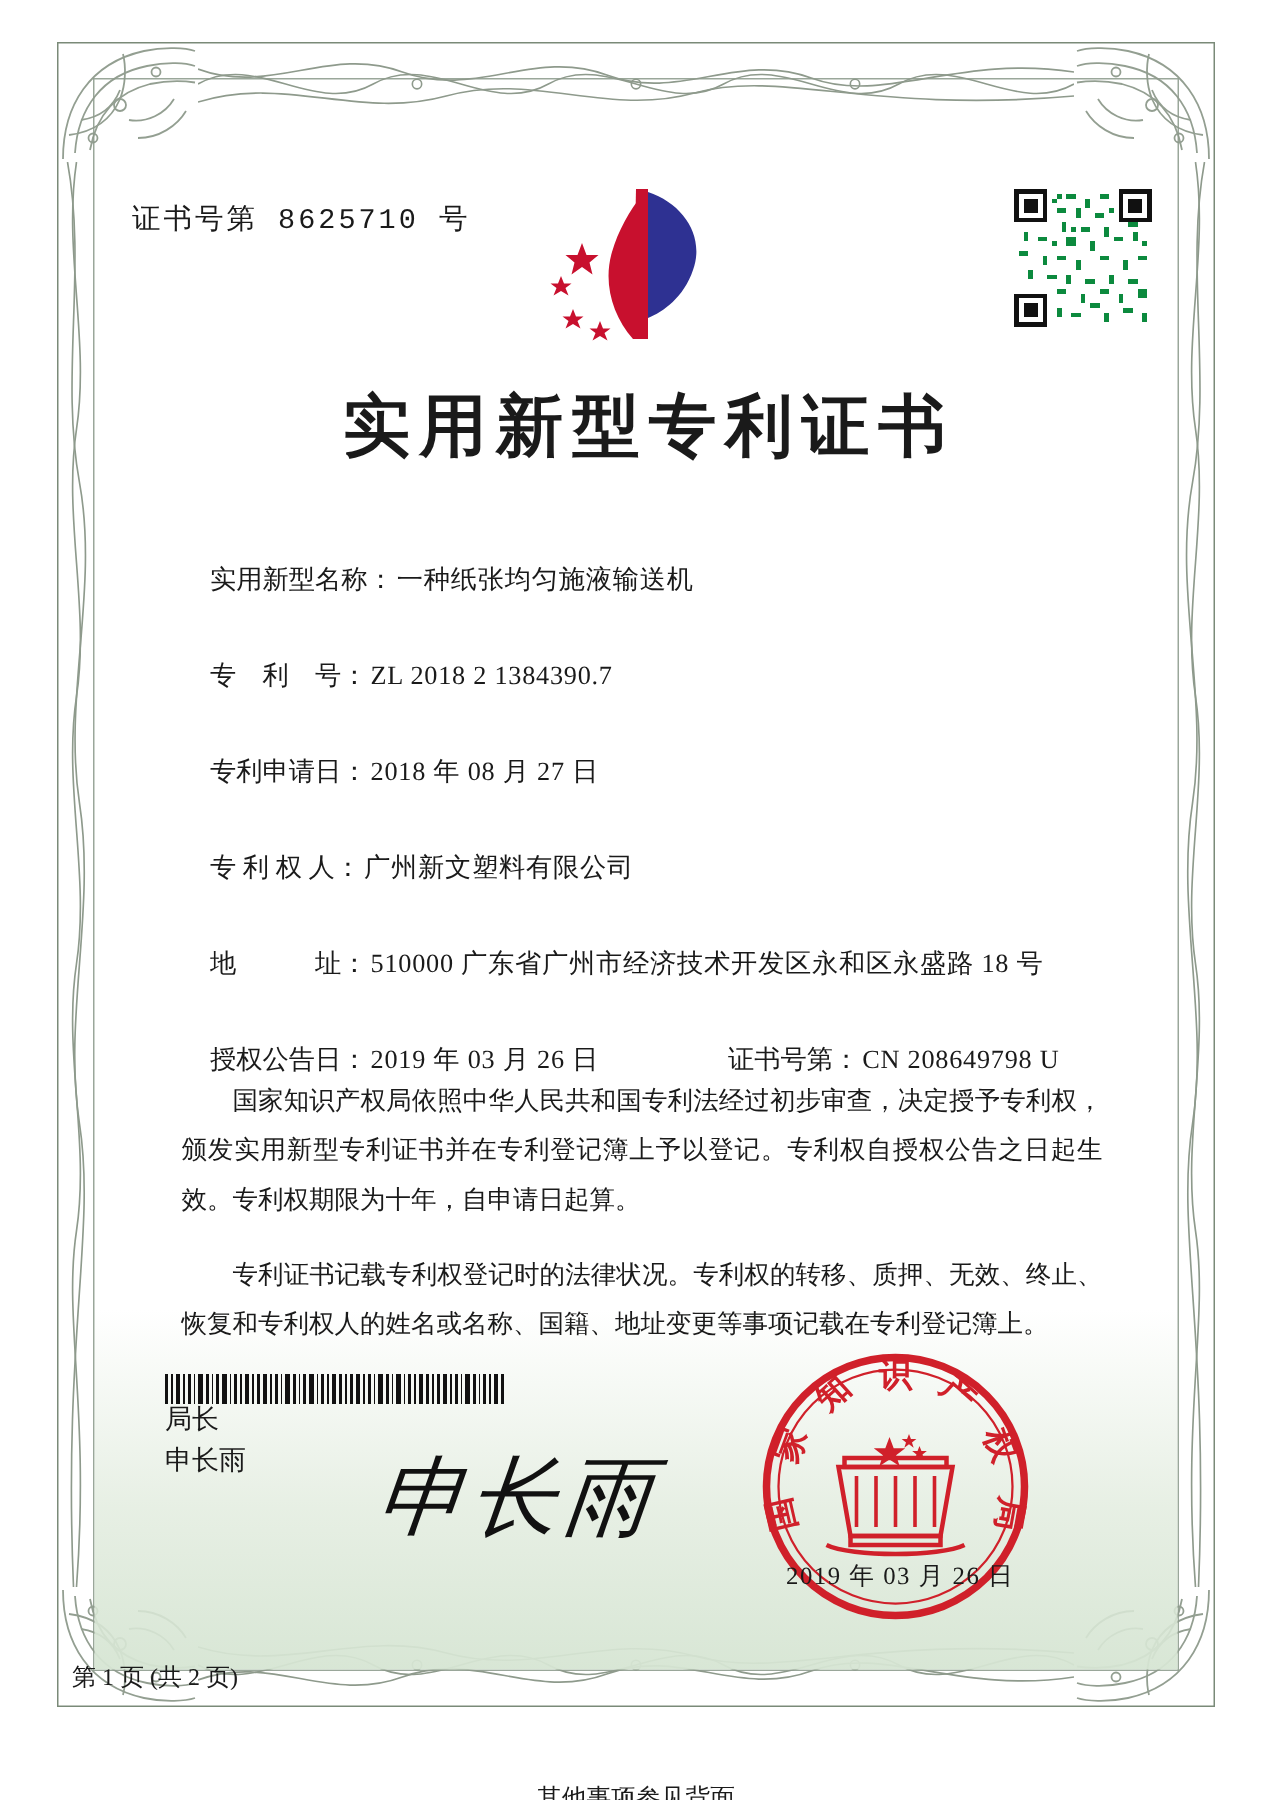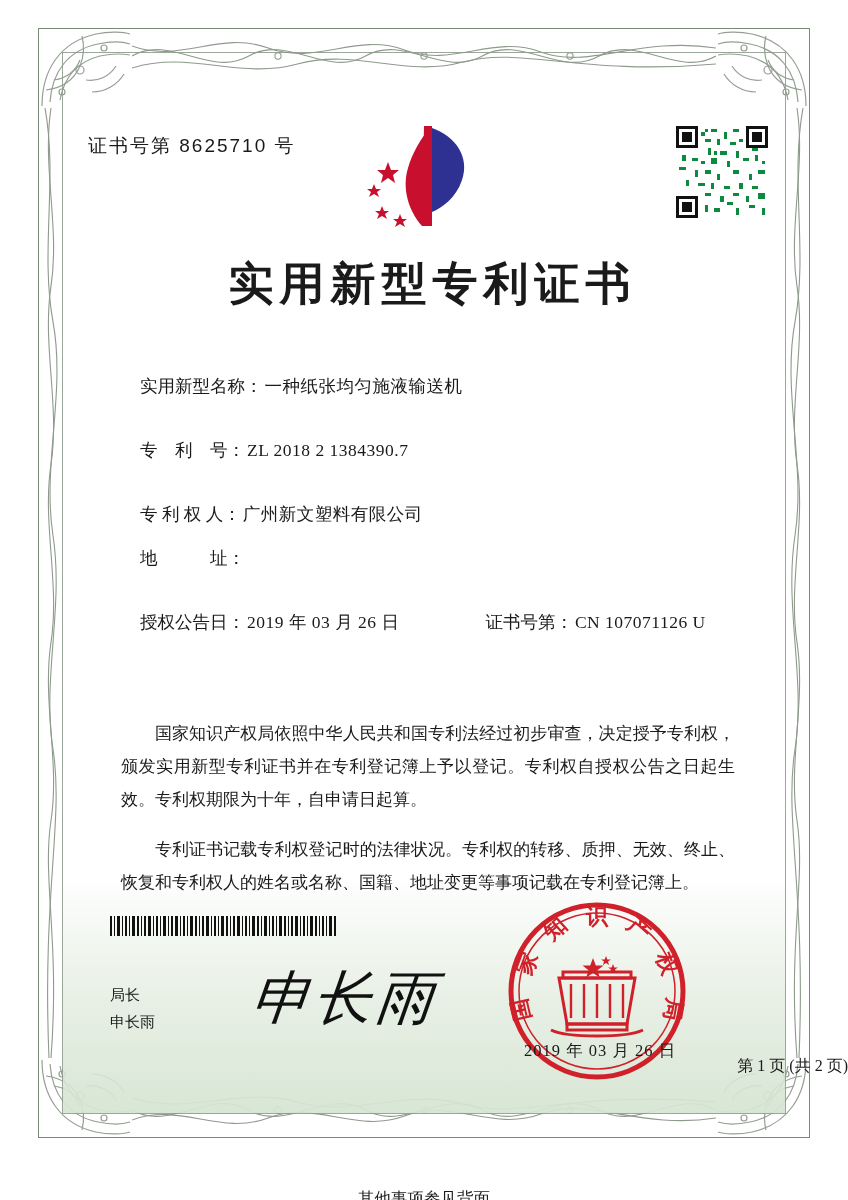--- a/index.html
+++ b/index.html
@@ -60,21 +60,21 @@
   .tint{
     position:absolute;left:63px;right:63px;bottom:87px;height:240px;
     background:linear-gradient(to bottom, rgba(226,236,222,0) 0%, rgba(223,234,219,.75) 55%, rgba(214,229,211,.95) 100%);
     pointer-events:none;
   }
 
   
   .cert-no{
     position:absolute;left:88px;top:133px;
     font-size:19px;letter-spacing:2px;
-    font-family:Liberation Sans, sans-serif;
+    font-family:Liberation Mono, monospace;
     text-align:right;
   }
   .logo{
     position:absolute;left:352px;top:118px;width:144px;height:116px;
   }
   .logo svg{width:100%;height:100%;display:block;}
   .qr{
     position:absolute;right:80px;top:126px;width:92px;height:92px;
   }
   .qr svg{width:100%;height:100%;display:block;}
@@ -124,22 +124,22 @@
   .paras p{margin:17px;text-indent:2em;}
 
   
   .barcode{
     position:absolute;left:110px;top:916px;width:226px;height:20px;
   }
   .barcode svg{width:100%;height:100%;display:block;}
 
   
   .sig-labels{
-    position:absolute;left:110px;top:982px;
-    font-size:15px;line-height:27px;
+    position:absolute;left:110px;top:933px;
+    font-size:18px;line-height:27px;
   }
   .handsign{
     position:absolute;left:252px;top:960px;
     font-size:58px;
     font-family:"DejaVu Serif", serif;
     font-style:italic;
     color:#111;
     transform:skewX(-6deg);
     letter-spacing:4px;
   }
@@ -151,22 +151,22 @@
   .seal svg{width:100%;height:100%;display:block;}
   .seal-date{
     position:absolute;left:524px;top:1040px;
     font-size:16.5px;
     color:#1a1a1a;
     letter-spacing:1px;
   }
 
   
   .page-no{
-    position:absolute;left:0;right:0;top:1056px;
-    text-align:right;font-size:16px;
+    position:absolute;left:0;right:0;top:1108px;
+    text-align:left;font-size:16px;padding-left:48px;
   }
   .footnote{
     position:absolute;left:0;right:0;top:1152px;
     text-align:center;font-size:16.5px;margin-top:36px;
   }
 </style>
 </head>
 <body>
 
 <div class="page">
@@ -359,31 +359,36 @@
   <div class="fields">
     <div class="frow">
       <span class="flabel">实用新型名称：</span>
       <span class="fvalue">一种纸张均匀施液输送机</span>
     </div>
     <div class="frow">
       <span class="flabel">专　利　号：</span>
       <span class="fvalue">ZL 2018 2 1384390.7</span>
     </div>
     <div class="frow">
+      <span class="flabel">专利申请日：</span>
+      <span class="fvalue">2018 年 08 月 27 日</span>
+    </div>
+    <div class="frow">
       <span class="flabel">专 利 权 人：</span>
       <span class="fvalue">广州新文塑料有限公司</span>
     </div>
     <div class="frow">
       <span class="flabel">地　　　址：</span>
+      <span class="fvalue">510000 广东省广州市经济技术开发区永和区永盛路 18 号</span>
     </div>
     <div class="frow two">
       <span class="flabel">授权公告日：</span>
       <span class="fvalue">2019 年 03 月 26 日</span>
       <span class="flabel second">证书号第：</span>
-      <span class="fvalue">CN 107071126 U</span>
+      <span class="fvalue">CN 208649798 U</span>
     </div>
   </div>
 
   <div class="paras">
     <p>国家知识产权局依照中华人民共和国专利法经过初步审查，决定授予专利权，颁发实用新型专利证书并在专利登记簿上予以登记。专利权自授权公告之日起生效。专利权期限为十年，自申请日起算。</p>
     <p>专利证书记载专利权登记时的法律状况。专利权的转移、质押、无效、终止、恢复和专利权人的姓名或名称、国籍、地址变更等事项记载在专利登记簿上。</p>
   </div>
 
   <div class="barcode">
     <svg viewBox="0 0 226 20" shape-rendering="crispEdges">

